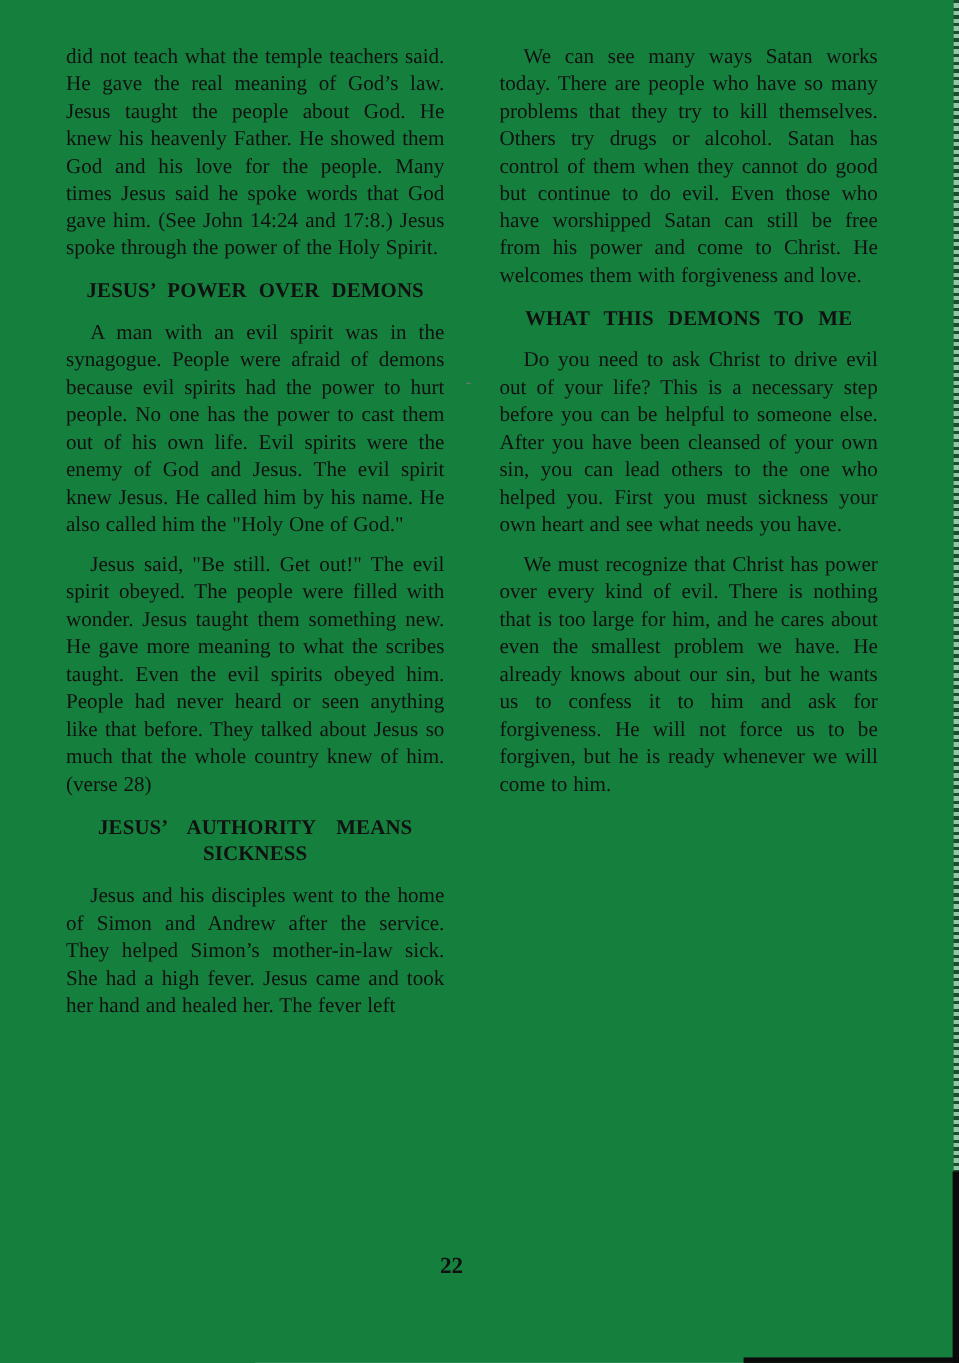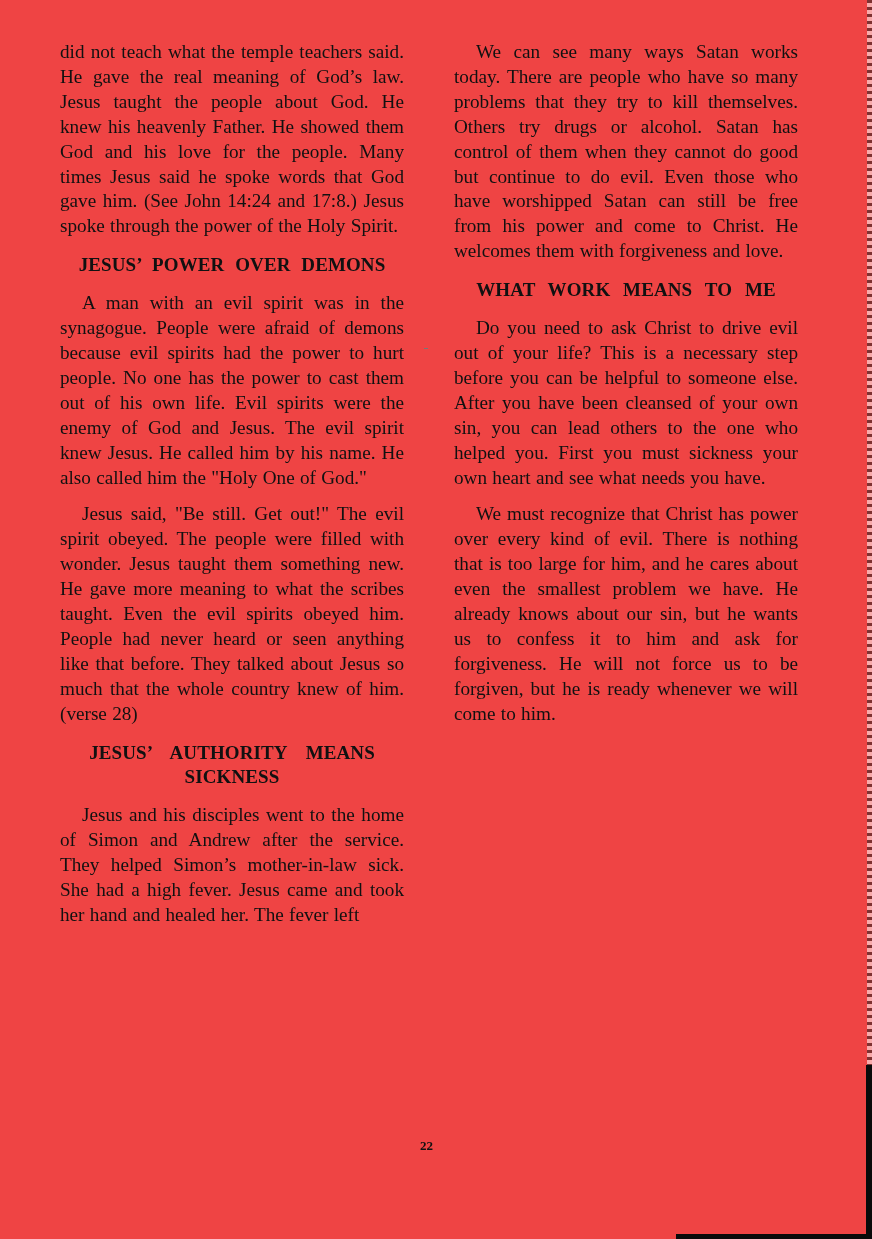--- a/index.html
+++ b/index.html
@@ -12,21 +12,21 @@
       height: 1239px;
       position: relative;
       overflow: hidden;
       font-family: "Liberation Serif", "DejaVu Serif", serif;
       color: #111111;
     }
     .page {
       position: absolute;
       left: 0; top: 0;
       width: 872px; height: 1239px;
-      background: #ef4444;
+      background: #15803d;
     }
     .column {
       position: absolute;
       top: 40px;
       width: 344px;
     }
     .col-left { left: 60px; }
     .col-right { left: 454px; }
     .para {
       margin: 0;
@@ -45,22 +45,22 @@
       line-height: 24.9px;
       text-align: center;
       word-spacing: 5px;
       letter-spacing: 0.1px;
     }
     .heading.left-h { text-align: center; word-spacing: 6px; }
     .heading-block { margin-top: 14px; margin-bottom: 13px; }
     .page-number {
       position: absolute;
       top: 1138px;
-      left: 420px;
-      font-size: 13px;
+      left: 400px;
+      font-size: 21px;
       font-weight: bold;
     }
     .edge-right {
       position: absolute;
       right: 0;
       top: 0;
       width: 5px;
       height: 1239px;
       background: repeating-linear-gradient(to bottom, #222 0 3px, #fff 3px 7px);
       opacity: 0.55;
@@ -108,21 +108,21 @@
 
     <p class="para indent">Jesus and his disciples went to the home of Simon and Andrew after the service.  They helped Simon’s mother-in-law sick.  She had a high fever.  Jesus came and took her hand and healed her.  The fever left</p>
   </div>
 
   <div class="column col-right">
 
 
     <p class="para indent">We can see many ways Satan works today.  There are people who have so many problems that they try to kill themselves.  Others try drugs or alcohol.  Satan has control of them when they cannot do good but continue to do evil.  Even those who have worshipped Satan can still be free from his power and come to Christ.  He welcomes them with forgiveness and love.</p>
 
     <div class="heading-block">
-      <p class="heading" style="word-spacing: 8px;">WHAT  WORK  MEANS TO ME</p>
+      <p class="heading" style="word-spacing: 8px;">WHAT  THIS  DEMONS TO ME</p>
     </div>
 
     <p class="para indent">Do you need to ask Christ to drive evil out of your life?  This is a necessary step before you can be helpful to someone else.  After you have been cleansed of your own sin, you can lead others to the one who helped you.  First you must sickness your own heart and see what needs you have.</p>
     <p class="para indent gap">We must recognize that Christ has power over every kind of evil.  There is nothing that is too large for him, and he cares about even the smallest problem we have.  He already knows about our sin, but he wants us to confess it to him and ask for forgiveness.  He will not force us to be forgiven, but he is ready whenever we will come to him.</p>
   </div>
 
   <div class="page-number">22</div>
 
   <div class="speck" style="left: 424px; top: 348px;"></div>
   <div class="edge-right"></div>

